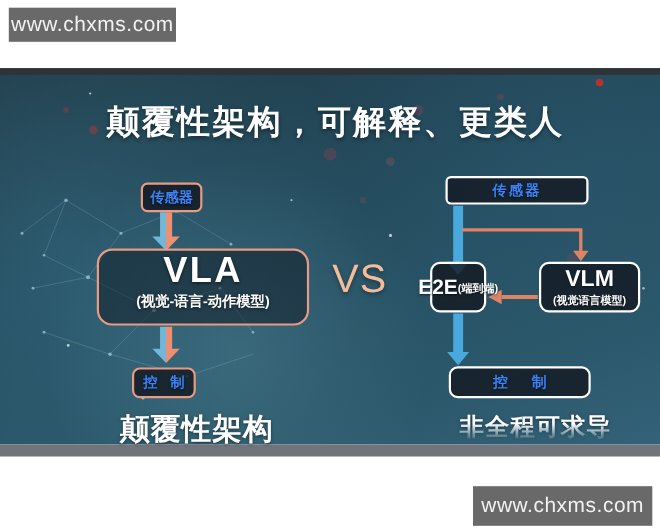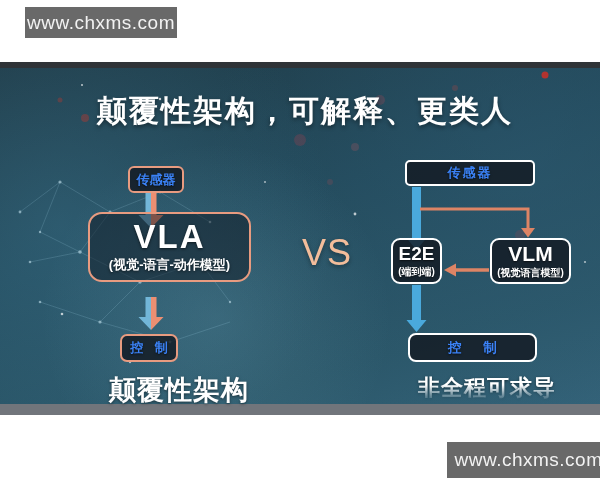--- a/index.html
+++ b/index.html
@@ -25,67 +25,67 @@
       radial-gradient(circle at 88% 30%, rgba(45,90,115,0.45), transparent 55%),
       linear-gradient(163deg,#1f3a46 0%,#234a5b 42%,#2b5769 78%,#346379 100%);
   }
   .deco{position:absolute;left:0;top:0;}
   .strip-top{position:absolute;left:0;top:62px;width:600px;height:6px;background:#2f3337;}
   .strip-bottom{position:absolute;left:0;top:404px;width:600px;height:11px;background:#71757b;}
   
   .wm{
     position:absolute;background:var(--watermark-bg);color:#f2f2f2;
     display:flex;align-items:center;justify-content:center;
-    font-size:19px;letter-spacing:0.5px;margin-left:17px;
+    font-size:19px;letter-spacing:0.5px;
   }
   .wm-top{left:8px;top:7px;width:152px;height:31px;}
   .wm-bottom{left:430px;top:442px;width:163px;height:36px;}
   
   .title{
     position:absolute;left:5px;top:91px;width:600px;text-align:center;
     color:#ffffff;font-size:30px;font-weight:bold;letter-spacing:2px;
     text-shadow:0 2px 4px rgba(0,0,0,0.45);
   }
   
   .nbox{
     position:absolute;box-sizing:border-box;color:#3b82f6;font-weight:bold;
     background:rgba(19,26,34,0.82);
     display:flex;align-items:center;justify-content:center;
     text-shadow:0 1px 2px rgba(0,0,0,0.6);
   }
   .sensor-left{left:128px;top:166px;width:56px;height:27px;border:2px solid var(--box-border-orange);border-radius:6px;font-size:13px;}
   .vla-box{
-    position:absolute;left:88px;top:212px;width:163px;height:70px;box-sizing:border-box;
+    position:absolute;left:88px;top:226px;width:193px;height:70px;box-sizing:border-box;
     border:2.5px solid var(--box-border-orange);border-radius:14px;
     background:rgba(16,24,34,0.5);color:#fff;text-align:center;
-    display:flex;flex-direction:column;align-items:center;justify-content:center;
+    display:flex;flex-direction:column;align-items:center;
     text-shadow:0 1px 3px rgba(0,0,0,0.6);
   }
   .vla-name{font-size:33px;font-weight:bold;letter-spacing:2px;line-height:1.05;}
   .vla-sub{font-size:13px;font-weight:bold;margin-top:2px;white-space:nowrap;}
   .control-left{left:120px;top:334px;width:58px;height:28px;border:2px solid var(--box-border-orange);border-radius:7px;font-size:13px;letter-spacing:4px;padding-left:4px;}
   .caption-left{
     position:absolute;left:93px;top:372px;width:172px;text-align:center;
     color:#fff;font-size:27px;font-weight:bold;letter-spacing:1px;
     text-shadow:0 1px 3px rgba(0,0,0,0.5);
   }
   .vs{
     position:absolute;left:268px;top:232px;width:84px;text-align:right;
     color:var(--vs-text);font-size:36px;font-weight:normal;letter-spacing:1px;
     text-shadow:0 2px 4px rgba(0,0,0,0.35);
   }
   .sensor-right{left:405px;top:160px;width:130px;height:26px;border:2px solid #fff;border-radius:5px;font-size:13px;letter-spacing:2px;}
   .e2e-box{
     position:absolute;left:391px;top:238px;width:51px;height:46px;box-sizing:border-box;
     border:2.5px solid #fff;border-radius:9px;background:rgba(19,26,34,0.82);color:#fff;
-    display:flex;flex-direction:column;align-items:center;justify-content:center;
+    display:flex;flex-direction:row;align-items:center;justify-content:center;
     text-shadow:0 1px 2px rgba(0,0,0,0.6);
   }
   .vlm-box{
-    position:absolute;left:490px;top:238px;width:81px;height:46px;box-sizing:border-box;
+    position:absolute;left:490px;top:238px;width:92px;height:46px;box-sizing:border-box;
     border:2.5px solid #fff;border-radius:9px;background:rgba(19,26,34,0.82);color:#fff;
     display:flex;flex-direction:column;align-items:center;justify-content:center;
     text-shadow:0 1px 2px rgba(0,0,0,0.6);
   }
   .node-name{font-size:19px;font-weight:bold;line-height:1;}
   .vlm-box .node-name{font-size:21px;}
   .node-sub{font-size:10px;font-weight:bold;margin-top:2px;white-space:nowrap;}
   .control-right{left:408px;top:333px;width:129px;height:29px;border:2px solid #fff;border-radius:8px;font-size:13.5px;letter-spacing:9px;padding-left:9px;}
   .caption-right{
     position:absolute;left:400px;top:373px;width:156px;text-align:right;

